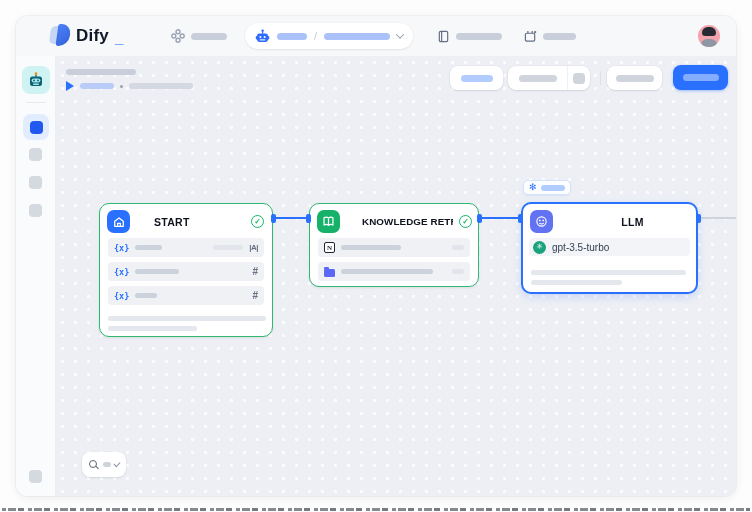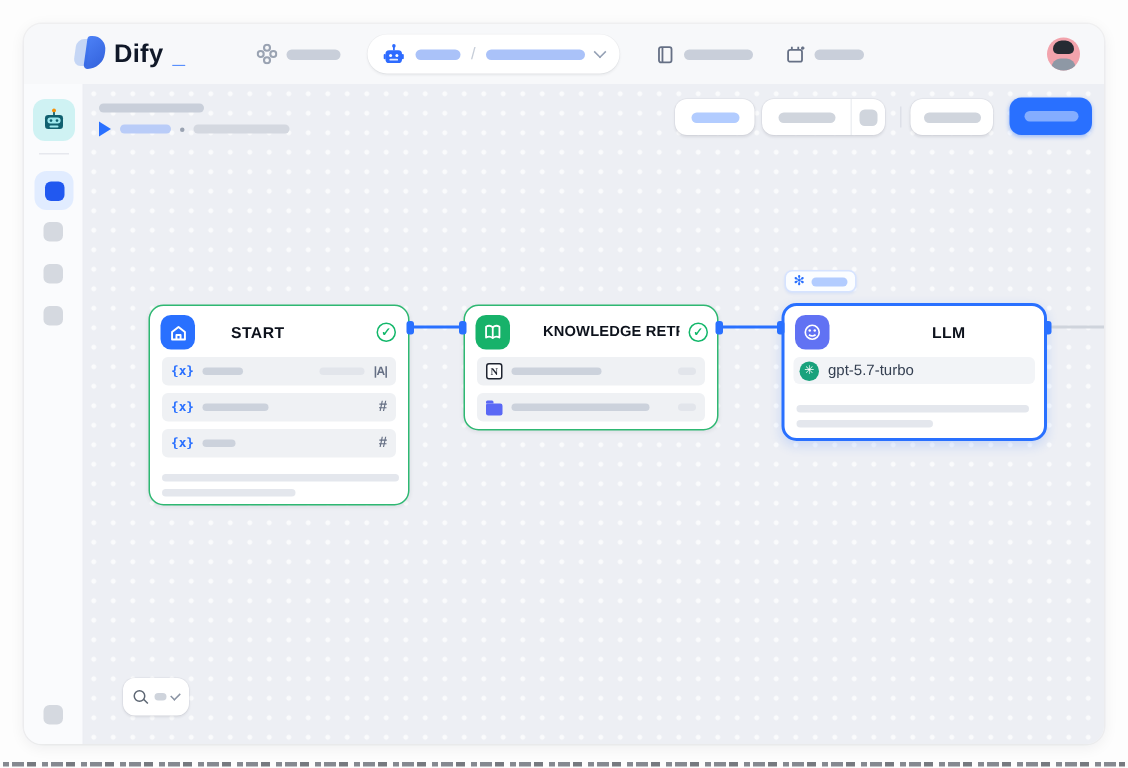--- a/index.html
+++ b/index.html
@@ -350,21 +350,21 @@
               <circle cx="7" cy="7" r="5"></circle>
               <circle cx="5.2" cy="5.8" r="0.9" fill="#fff" stroke="none"></circle>
               <circle cx="8.8" cy="5.8" r="0.9" fill="#fff" stroke="none"></circle>
               <path d="M4.6 8.8 q2.4 1.8 4.8 0"></path>
             </svg>
         </span>
         <span class="node-title">LLM</span>
       </div>
       <div class="model-row">
         <span class="openai-icon">✳</span>
-        <span class="model-name">gpt-5.7-turbo</span>
+        <span class="model-name">gpt-3.5-turbo</span>
       </div>
       <div class="desc-bar llm-desc-top bar-desc" style="width:155px"></div>
       <div class="desc-bar bar-desc" style="width:91px"></div>
     </div>
 
     <div class="zoom-ctl">
       <span class="mag"></span>
       <span class="bar" style="width:14px;height:5px;background:#cfd4dc"></span>
       <span class="chev"></span>
     </div>

